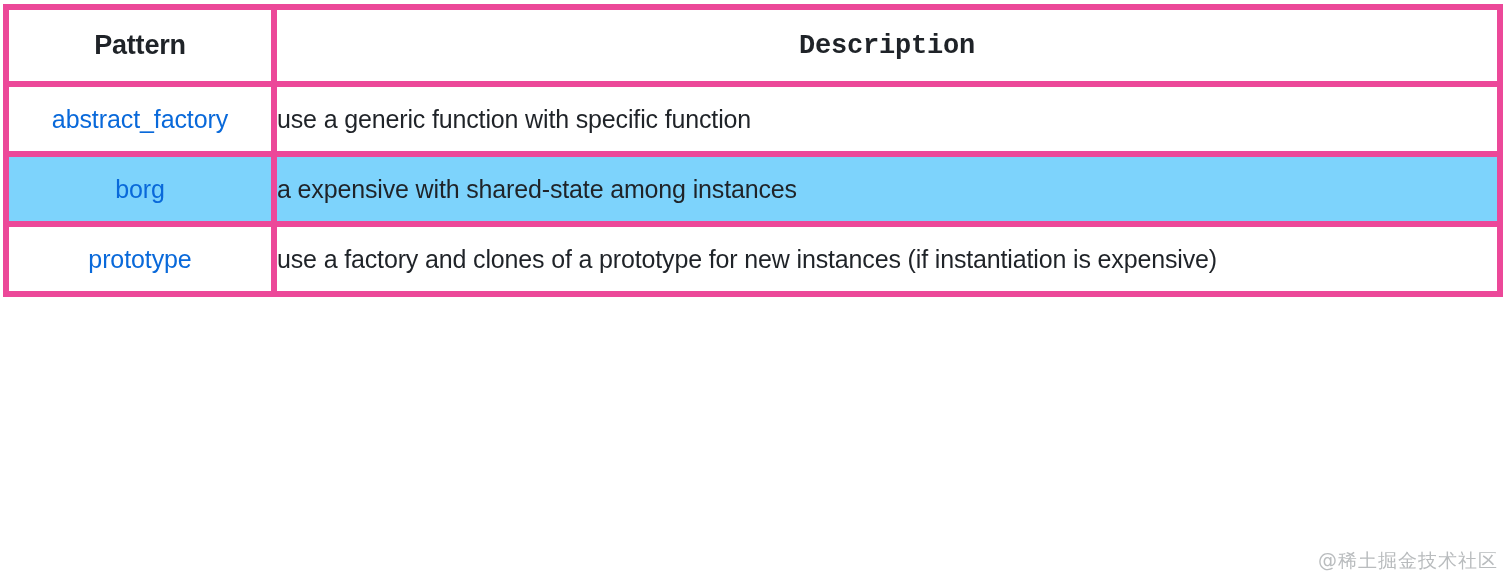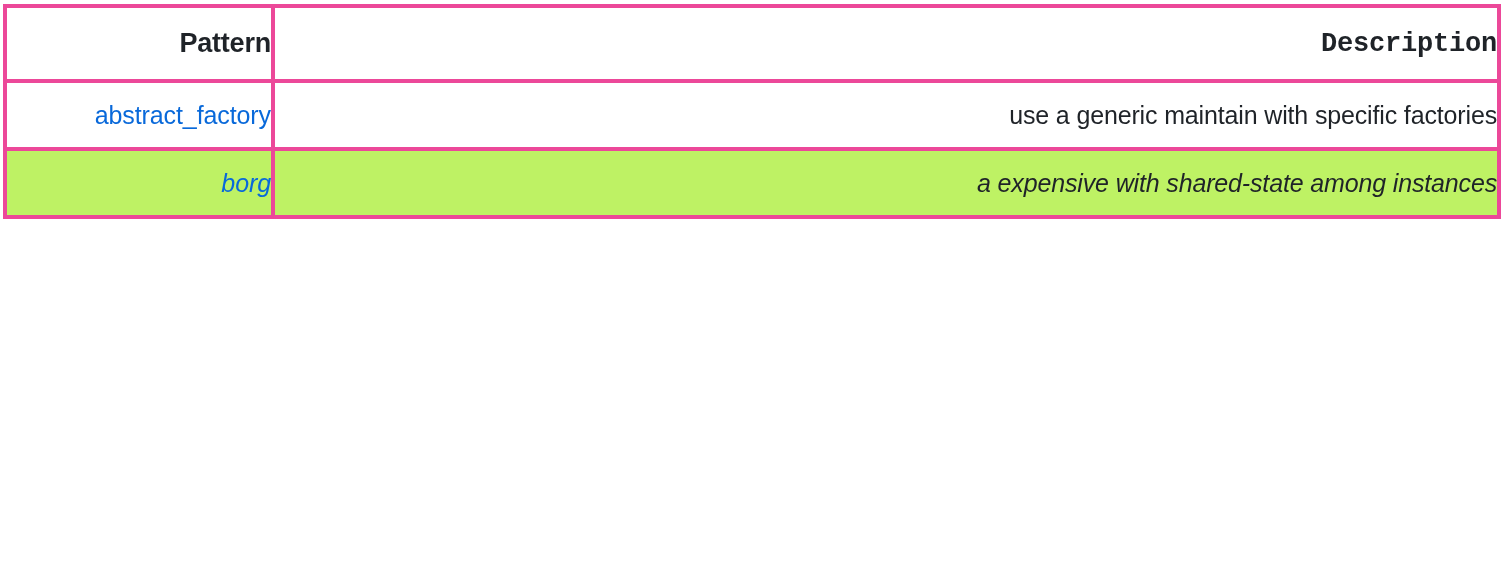--- a/index.html
+++ b/index.html
@@ -29,42 +29,41 @@
     left: 3px;
     top: 4px;
     width: 1494px;
     border-collapse: collapse;
     table-layout: fixed;
     background: #ffffff;
   }
 
   table.patterns-table th,
   table.patterns-table td {
-    border: 4px solid #ec4899;
+    border: 6px solid #ec4899;
     padding: 0;
     vertical-align: middle;
-    text-align: right;
   }
 
   col.col-pattern { width: 268px; }
   col.col-desc { width: 1226px; }
 
   thead th {
     background: #ffffff;
     font-weight: bold;
     color: #1f2328;
     font-size: 27px;
     height: 71px;
     letter-spacing: -0.2px;
   }
   th.head-pattern { text-align: center; }
   th.head-desc { text-align: center; font-family: Liberation Mono, monospace; }
 
   tbody tr.row-odd  td { background: #ffffff; }
-  tbody tr.row-even td { background: #bef264; font-style: italic; }
+  tbody tr.row-even td { background: #7dd3fc; }
 
   td.cell-pattern {
     text-align: center;
     color: #0969da;
     font-size: 25px;
     padding: 14px 10px;
     letter-spacing: -0.1px;
     white-space: nowrap;
   }
 
@@ -110,23 +109,28 @@
     </colgroup>
     <thead>
       <tr>
         <th class="head-pattern">Pattern</th>
         <th class="head-desc">Description</th>
       </tr>
     </thead>
     <tbody>
       <tr class="row-odd r-abstract_factory">
         <td class="cell-pattern">abstract_factory</td>
-        <td class="cell-desc">use a generic maintain with specific factories</td>
+        <td class="cell-desc">use a generic function with specific function</td>
       </tr>
       <tr class="row-even r-borg">
         <td class="cell-pattern">borg</td>
         <td class="cell-desc">a expensive with shared-state among instances</td>
       </tr>
+      <tr class="row-odd r-prototype">
+        <td class="cell-pattern">prototype</td>
+        <td class="cell-desc">use a factory and clones of a prototype for new instances (if instantiation is expensive)</td>
+      </tr>
     </tbody>
   </table>
 
+  <div class="watermark">@稀土掘金技术社区</div>
 
 </div>
 
 </body></html>

